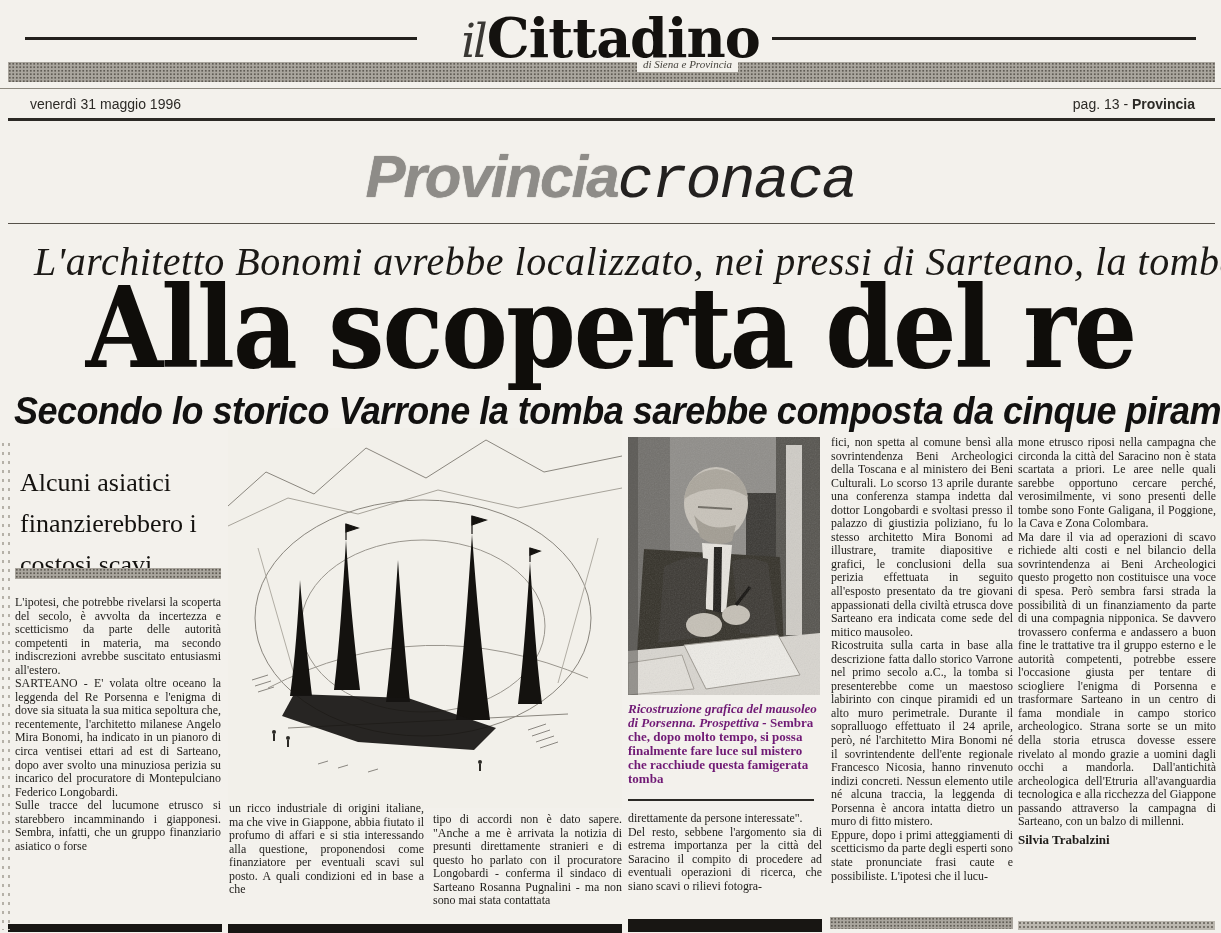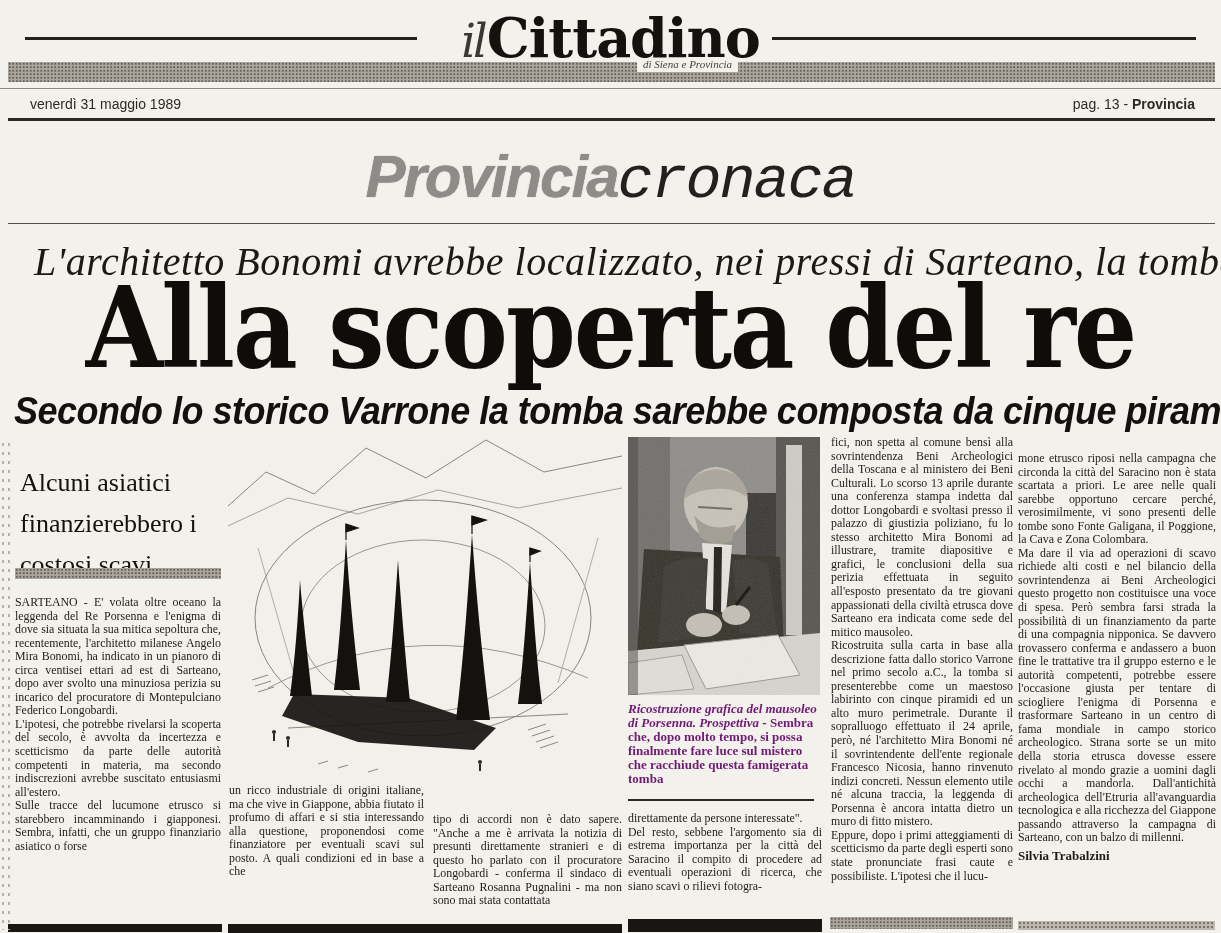--- a/index.html
+++ b/index.html
@@ -42,25 +42,25 @@
      font-size:36px;color:#121110;white-space:nowrap;transform:scaleY(1.08);transform-origin:left top;letter-spacing:-0.5px;}
 
   
   .sidebar-head{top:462px;left:20px;width:200px;font-size:26px;line-height:41px;color:#14120f;}
   .sidebar-bar{top:568px;left:15px;width:206px;height:11px;}
 
   
   .body-text{font-size:11.9px;line-height:13.55px;text-align:justify;color:#1e1c19;overflow:hidden;}
   .body-text p{margin:0;}
   .col1{top:596px;left:15px;width:206px;height:330px;}
-  .col2{top:784px;left:229px;width:195px;height:113px;}
+  .col2{top:802px;left:229px;width:195px;height:113px;}
   .col3{top:813px;left:433px;width:189px;height:113px;}
   .photo-col{top:812px;left:628px;width:194px;height:108px;}
   .col4{top:436px;left:831px;width:182px;height:480px;}
-  .col5{top:436px;left:1018px;width:198px;height:482px;margin-top:16px;}
+  .col5{top:436px;left:1018px;width:198px;height:482px;}
   .byline{display:block;text-align:left;font-weight:bold;font-size:13px;margin-top:4px;padding-right:8px;}
 
   
   .drawing{top:428px;left:228px;width:394px;height:380px;background:#f2f0ea;}
   .photo{top:437px;left:628px;width:192px;height:258px;background:#8e8c88;}
   .caption{top:702px;left:628px;width:190px;font-size:13px;line-height:14px;font-weight:bold;color:#701a75;}
   .caption .lead{font-style:italic;}
   .caption-divider{top:799px;left:628px;width:186px;height:2px;background:#2b2925;}
 
   
@@ -80,39 +80,39 @@
   <div class="abs masthead-line" style="left:25px;width:392px;"></div>
   <div class="abs masthead-line" style="left:772px;width:424px;"></div>
   <div class="abs masthead-title">
     <span class="masthead-il">il</span><span class="masthead-name">Cittadino</span>
   </div>
   <div class="abs masthead-tagline">di Siena e Provincia</div>
   <div class="abs halftone bar-top"></div>
 
   <div class="abs thin-rule-top"></div>
   <div class="abs dateline">
-    <span>venerdì 31 maggio 1989</span>
+    <span>venerdì 31 maggio 1996</span>
     <span class="right"><span>pag. 13 - </span><b>Provincia</b></span>
   </div>
   <div class="abs thick-rule rule"></div>
 
   <div class="abs section-header">
     <span class="sec-provincia">Provincia</span><span class="sec-cronaca">cronaca</span>
   </div>
   <div class="abs section-rule"></div>
 
   <div class="abs kicker">L'architetto Bonomi avrebbe localizzato, nei pressi di Sarteano, la tomba di Porsenna</div>
   <div class="abs headline">Alla scoperta del re</div>
   <div class="abs subhead">Secondo lo storico Varrone la tomba sarebbe composta da cinque piramidi</div>
 
   <div class="abs sidebar-head">Alcuni asiatici finanzierebbero i costosi scavi</div>
   <div class="abs halftone sidebar-bar"></div>
   <div class="abs body-text col1">
+      <p>L'ipotesi, che potrebbe rivelarsi la scoperta del secolo, è avvolta da incertezza e scetticismo da parte delle autorità competenti in materia, ma secondo indiscrezioni avrebbe suscitato entusiasmi all'estero.</p>
       <p>SARTEANO - E' volata oltre oceano la leggenda del Re Porsenna e l'enigma di dove sia situata la sua mitica sepoltura che, recentemente, l'architetto milanese Angelo Mira Bonomi, ha indicato in un pianoro di circa ventisei ettari ad est di Sarteano, dopo aver svolto una minuziosa perizia su incarico del procuratore di Montepulciano Federico Longobardi.</p>
-      <p>L'ipotesi, che potrebbe rivelarsi la scoperta del secolo, è avvolta da incertezza e scetticismo da parte delle autorità competenti in materia, ma secondo indiscrezioni avrebbe suscitato entusiasmi all'estero.</p>
       <p>Sulle tracce del lucumone etrusco si starebbero incamminando i giapponesi. Sembra, infatti, che un gruppo finanziario asiatico o forse</p>
     </div>
 
   <div class="abs drawing">
     <svg width="394" height="380" viewBox="0 0 394 380">
       <g stroke="#8a867e" stroke-width="1" fill="none">
         <polyline points="0,78 38,44 86,66 138,20 198,50 258,12 316,44 394,28"></polyline>
         <polyline points="0,98 60,70 130,86 210,62 290,80 394,60" stroke="#a7a39a"></polyline>
         <ellipse cx="195" cy="190" rx="168" ry="118"></ellipse>
         <ellipse cx="195" cy="198" rx="122" ry="86" stroke="#9a968e"></ellipse>

